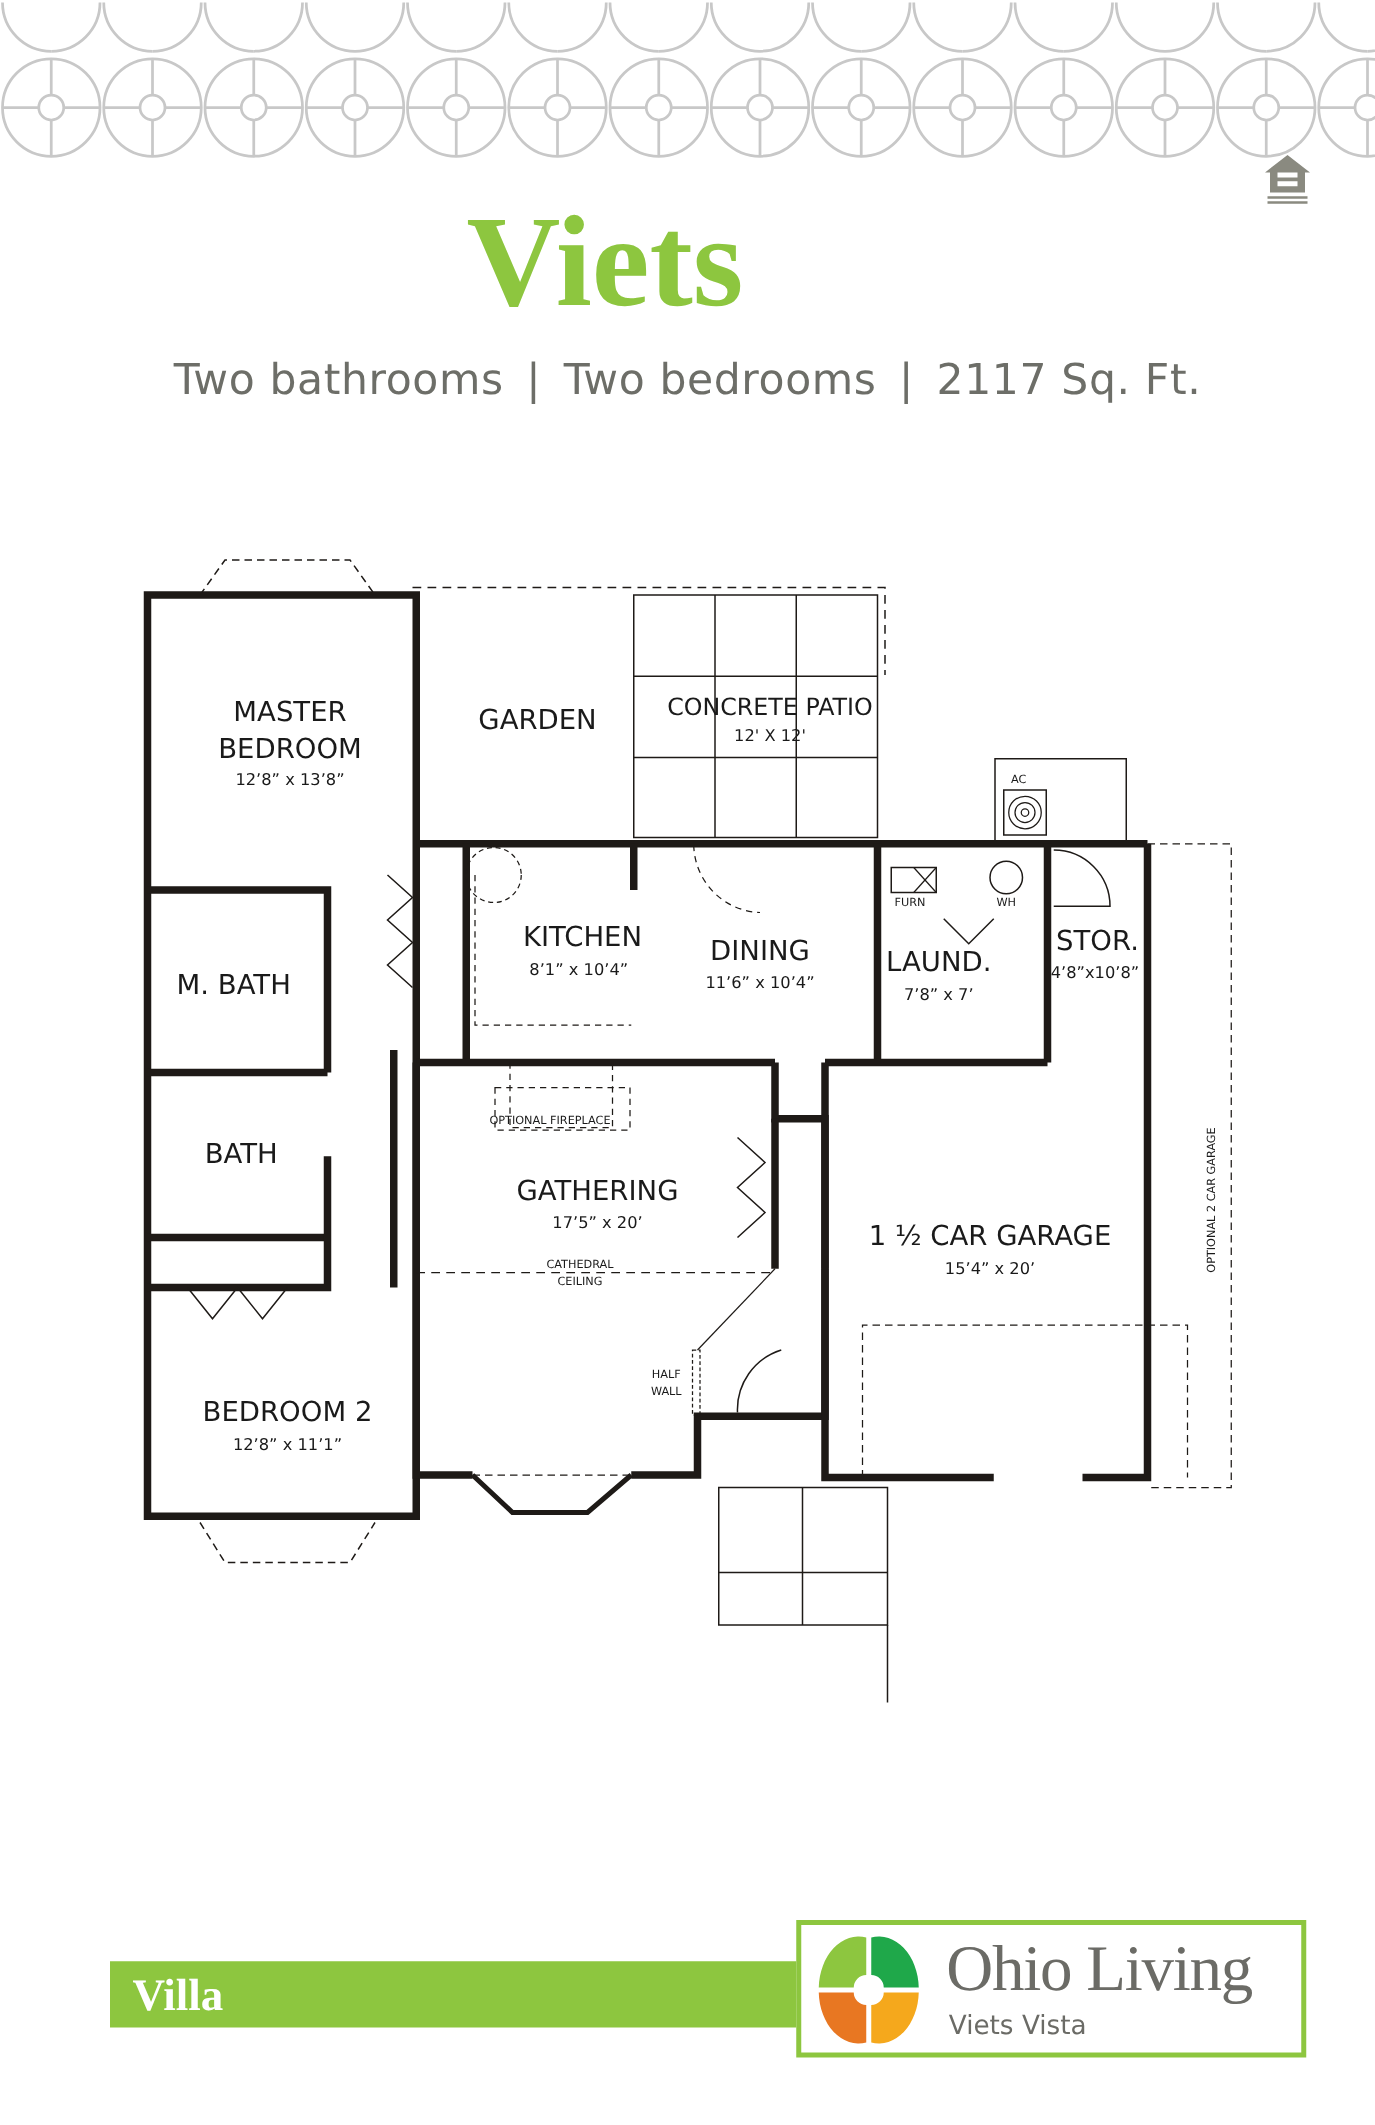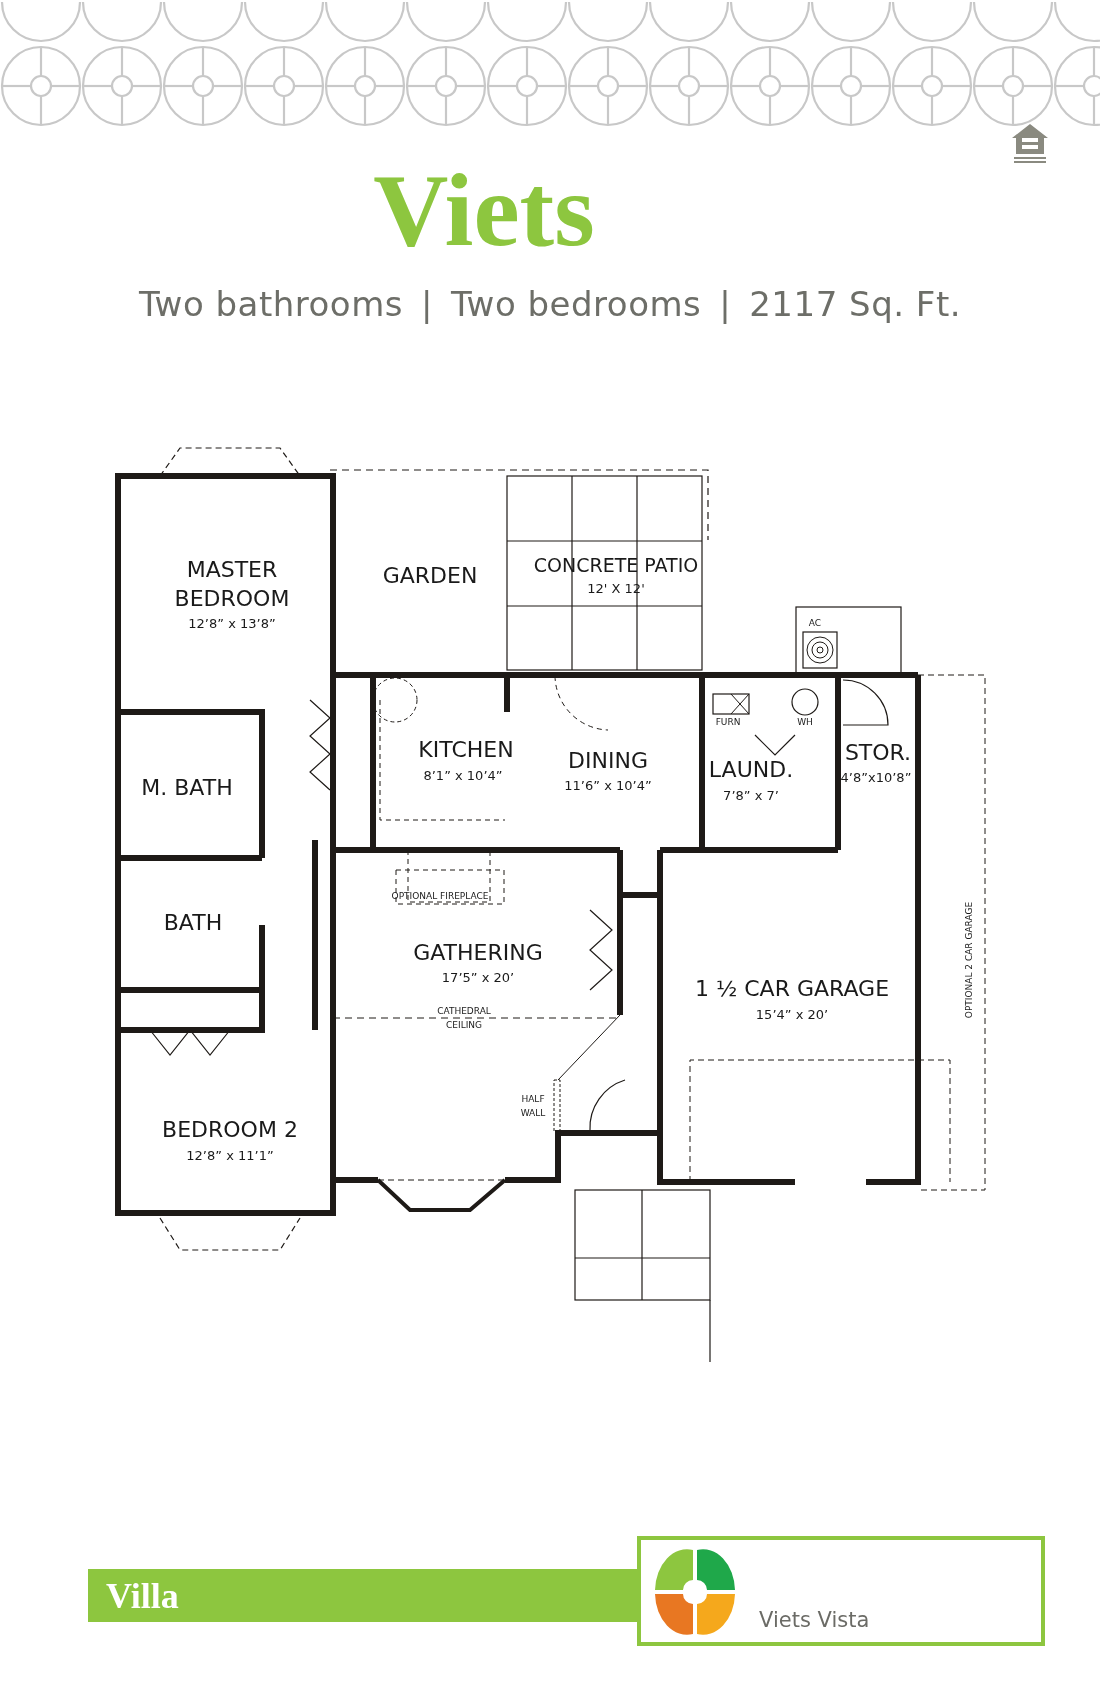--- a/index.html
+++ b/index.html
@@ -209,14 +209,15 @@
   <span>Villa</span>
 </div>
 
 <div class="logo-box" style="border-color:#8dc63f">
   <svg class="logo-mark" viewBox="0 0 88 88">
     <path d="M42 2 A32 42 0 0 0 4 42 L32 42 A10 10 0 0 1 42 32 Z" fill="#8dc63f"></path>
     <path d="M46 2 A32 42 0 0 1 84 42 L56 42 A10 10 0 0 0 46 32 Z" fill="#1fa84a"></path>
     <path d="M4 46 A32 42 0 0 0 42 86 L42 56 A10 10 0 0 1 32 46 Z" fill="#e87722"></path>
     <path d="M84 46 A32 42 0 0 1 46 86 L46 56 A10 10 0 0 0 56 46 Z" fill="#f5a81c"></path>
   </svg>
+  <div class="logo-name">Ohio Living</div>
   <div class="logo-sub">Viets Vista</div>
 </div>
 
 </body></html>

